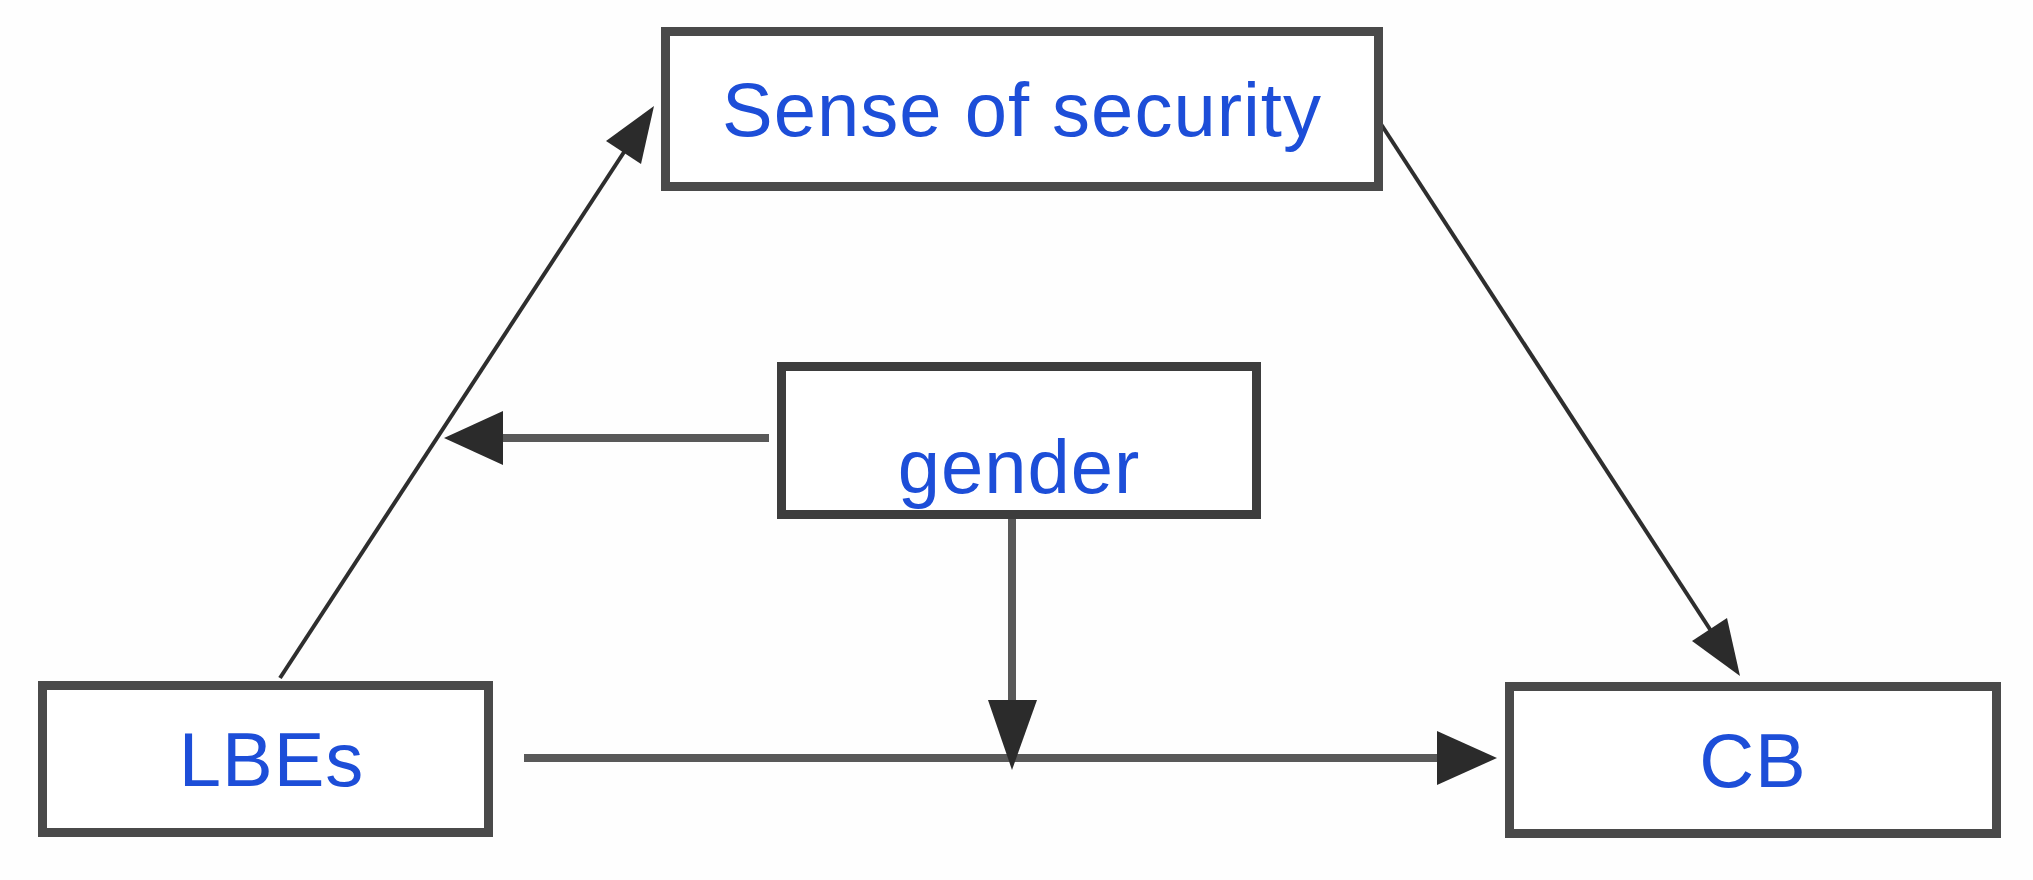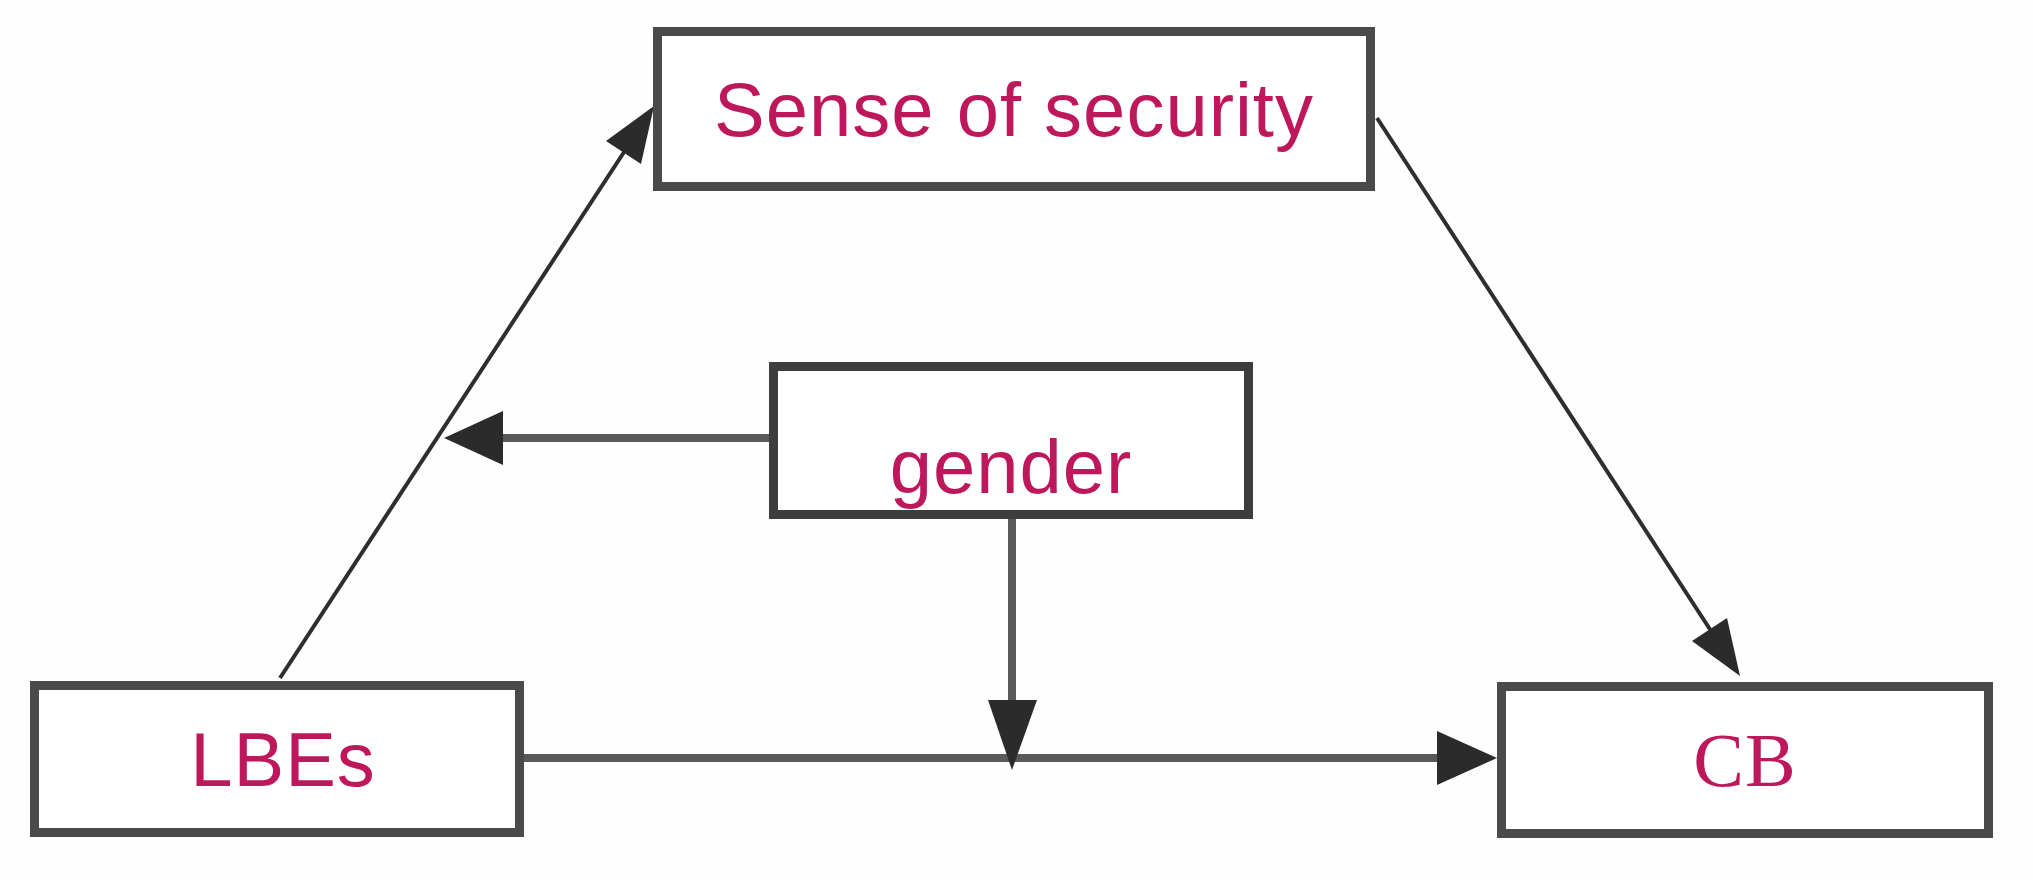--- a/index.html
+++ b/index.html
@@ -17,29 +17,30 @@
     width: 2033px; height: 880px;
   }
   .node {
     position: absolute;
     box-sizing: border-box;
     background: #ffffff;
     border: 9px solid #4a4a4a;
     display: flex;
     align-items: center;
     justify-content: center;
-    color: #be185d;
+    color: #1d4ed8;
     font-size: 76px;
     letter-spacing: 1px;
     white-space: nowrap;
+    margin-left: 8px;
   }
   .node-sense  { left: 653px;  top: 27px;  width: 722px; height: 164px; }
   .node-gender { left: 769px;  top: 362px; width: 484px; height: 157px; border-color:#3d3d3d;align-items:flex-end; }
-  .node-lbes   { left: 30px;   top: 681px; width: 494px; height: 156px; padding-left: 12px; }
-  .node-cb     { left: 1497px; top: 682px; width: 496px; height: 156px; font-family: Liberation Serif, serif; }
+  .node-lbes   { left: 30px;   top: 681px; width: 455px; height: 156px; padding-left: 12px; }
+  .node-cb     { left: 1497px; top: 682px; width: 496px; height: 156px; }
   .line-thick { stroke-width: 8; fill: none; }
   .line-thin  { stroke-width: 4; fill: none; }
   .arrowhead  { stroke: none; }
 </style>
 </head>
 <body>
 
 <div class="canvas">
 
   <svg class="connector-layer" viewBox="0 0 2033 880" xmlns="http://www.w3.org/2000/svg">

